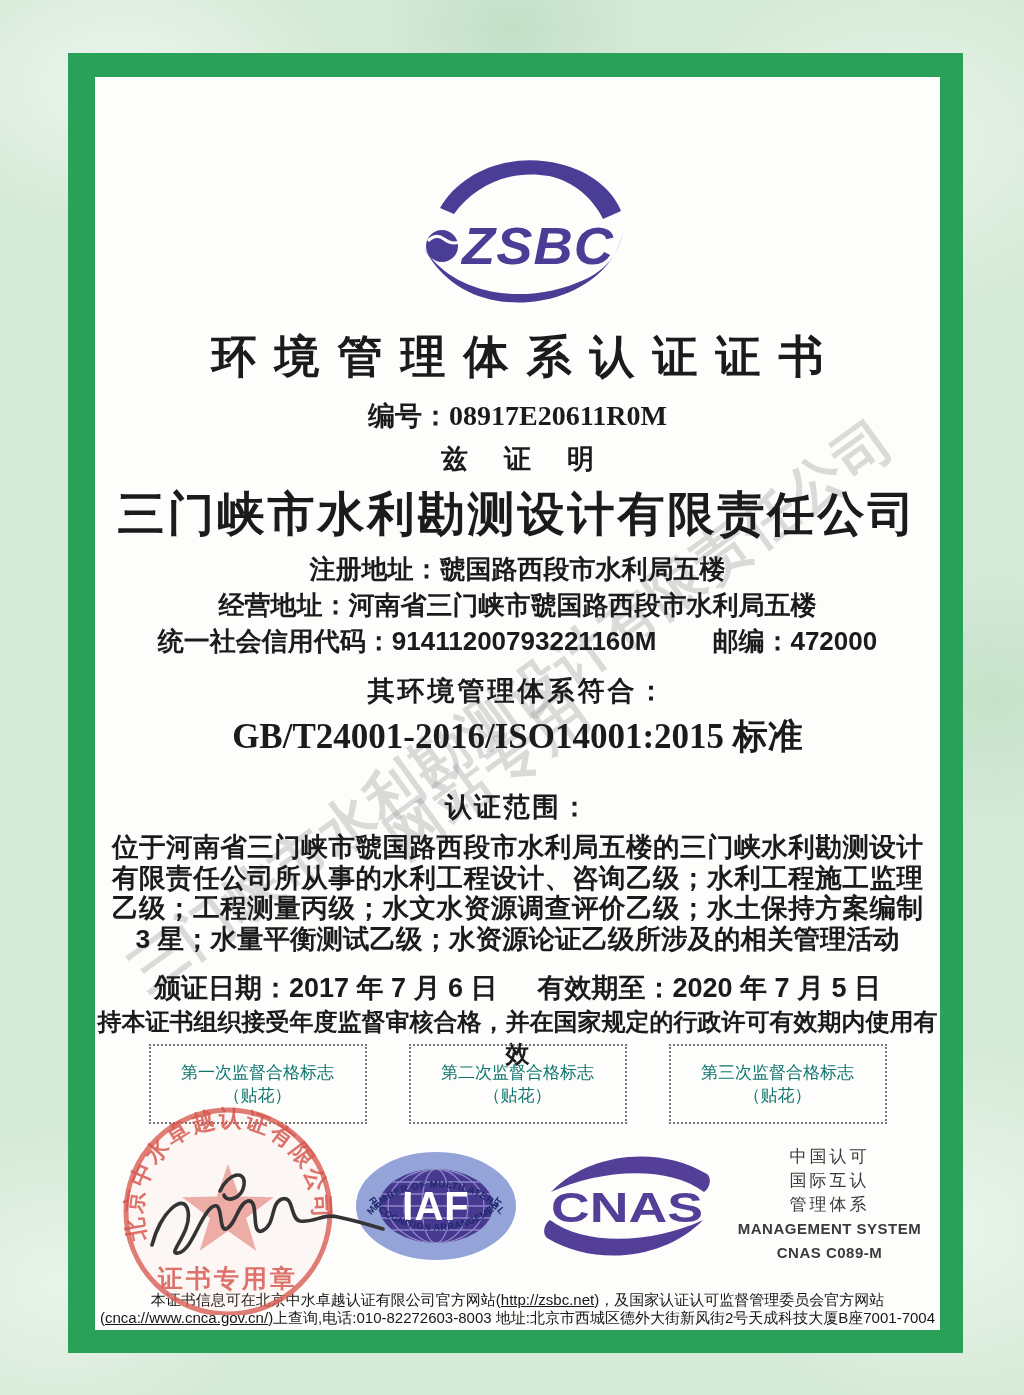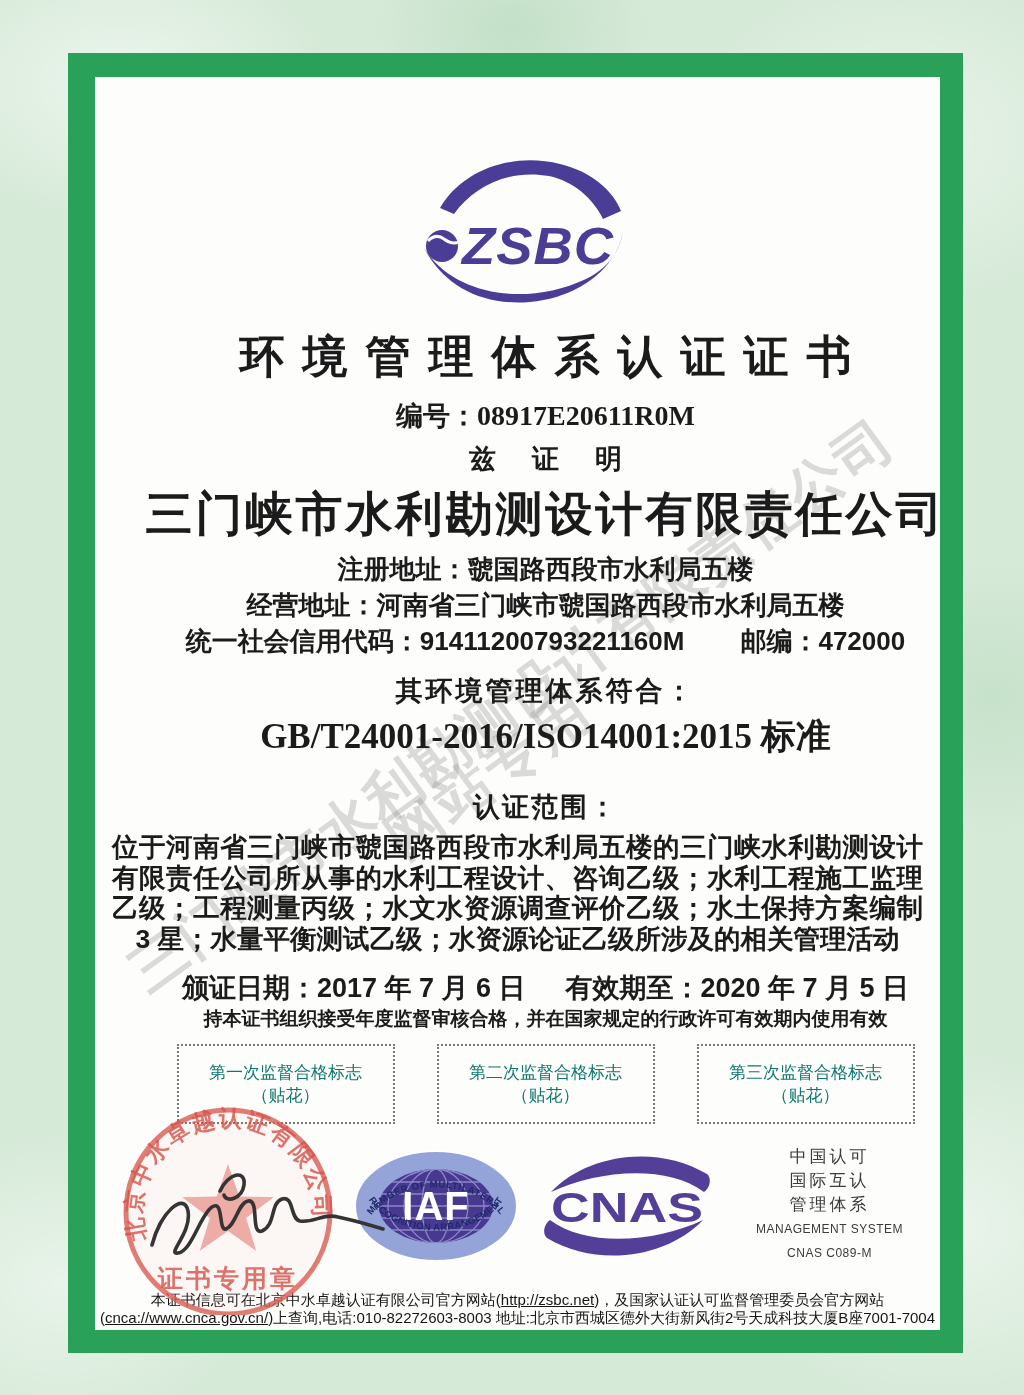--- a/index.html
+++ b/index.html
@@ -11,21 +11,21 @@
       radial-gradient(340px 260px at 92% 88%, rgba(255,255,255,.5), transparent 70%),
       radial-gradient(280px 220px at 6% 92%, rgba(255,255,255,.45), transparent 70%),
       radial-gradient(200px 150px at 50% 2%, rgba(160,205,170,.35), transparent 70%),
       radial-gradient(260px 200px at 97% 50%, rgba(163,207,172,.3), transparent 70%),
       #d6ead8;}
   .frame{position:absolute;left:68px;top:53px;width:895px;height:1300px;
     background:#2aa159;box-sizing:border-box;}
   .paper{position:absolute;left:95px;top:77px;width:845px;height:1253px;
     background:#fdfdfb;}
   .abs{position:absolute;}
-  .ctr{left:0;width:845px;text-align:center;padding-left:28px;}
+  .ctr{left:0;width:845px;text-align:center;}
   .ink{color:#1b1b1b;}
 
   .wm{position:absolute;white-space:nowrap;color:rgba(150,150,150,.34);
       font-weight:700;pointer-events:none;z-index:1;}
   .wm1{left:417px;top:629px;font-size:56px;letter-spacing:2px;
        transform:translate(-50%,-50%) rotate(-36deg);}
   .wm2{left:395px;top:698px;font-size:56px;letter-spacing:4px;
        transform:translate(-50%,-50%) rotate(-36deg);}
 
   .content{position:absolute;inset:0;z-index:2;}
@@ -38,30 +38,30 @@
   .addr{font-size:26px;font-weight:700;}
   .r-addr{top:475px;} .b-addr{top:511px;} .credit{top:547px;}
   .credit .gap{display:inline-block;width:56px;}
   .std-intro{top:596px;font-size:27px;font-weight:700;letter-spacing:3px;}
   .std-code{top:636px;font-size:35px;font-weight:700;font-family:"Liberation Serif",serif;}
   .scope-h{top:712px;font-size:27px;font-weight:700;letter-spacing:2px;}
   .scope-p{top:755px;left:17px;width:811px;font-size:26.5px;font-weight:600;
            line-height:30.5px;text-align:justify;text-align-last:center;}
   .dates{top:893px;display:flex;justify-content:center;gap:40px;
          font-size:27px;font-weight:700;}
-  .note{top:929px;font-size:19px;font-weight:600;}
+  .note{top:929px;font-size:24px;font-weight:600;}
   .boxes{top:967px;display:flex;justify-content:center;gap:42px;}
   .sbox{width:218px;height:80px;box-sizing:border-box;border:2px dotted #777;
         text-align:center;padding-top:15px;font-size:17px;color:#0f766e;line-height:23px;}
 
   .sig-label{left:62px;top:1190px;width:242px;text-align:center;font-size:23px;
              font-weight:700;border-top:2px solid #1f1f1f;padding-top:4px;z-index:4;}
   .accr{left:627px;top:1068px;width:215px;color:#3a3a3a;text-align:center;}
   .accr .cn{font-size:17px;letter-spacing:3px;line-height:24px;}
-  .accr .en{font-size:12px;font-weight:400;line-height:24px;letter-spacing:0.5px;}
+  .accr .en{font-size:15px;font-weight:700;line-height:24px;letter-spacing:0.5px;}
   .footer{left:-12px;top:1214px;width:869px;text-align:center;font-size:15px;
           line-height:17.5px;color:#161616;}
   .footer .u{text-decoration:underline;text-align:right;}
   svg text{font-family:"Liberation Sans",sans-serif;}
 </style>
 </head>
 <body>
 
 <div class="scan">
   <div class="frame"></div>

